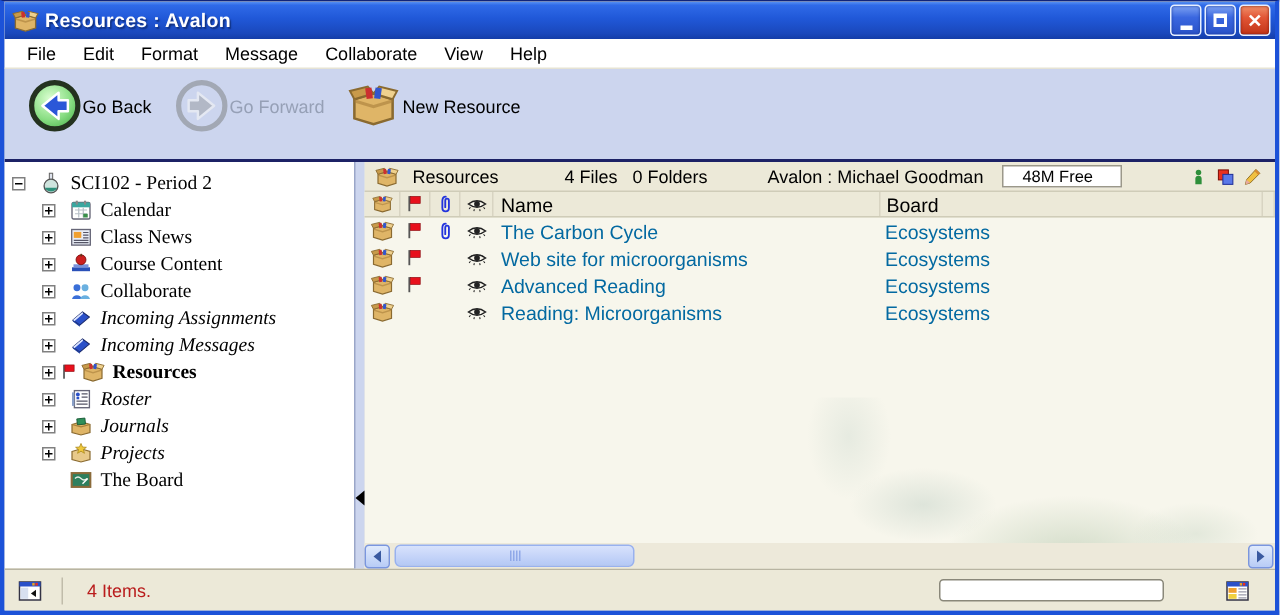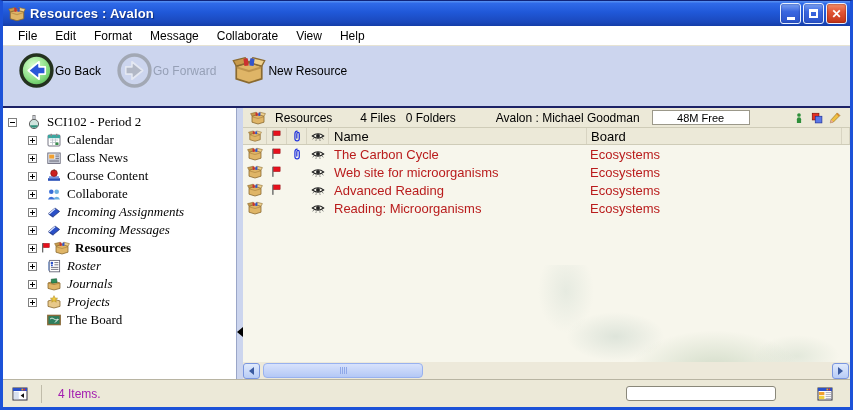--- a/index.html
+++ b/index.html
@@ -52,24 +52,24 @@
   .tree-flag{width:13px;height:14px;flex:0 0 13px;margin:0 1px 0 -6px;}
   .tree-label.italic{font-style:italic;}
   .tree-label.bold{font-weight:bold;}
   .splitter{width:7px;flex:0 0 7px;background:#ccd5ee;position:relative;cursor:col-resize;border-left:1px solid #9aa6c8;}
   .splitter .collapse-arrow{position:absolute;bottom:42px;left:0;width:0;height:0;border-top:5px solid transparent;border-bottom:5px solid transparent;border-right:6px solid #000;cursor:pointer;}
   
   .rightpanel{flex:1 1 auto;display:flex;flex-direction:column;background:#f7f6ec;min-width:0;}
   .infobar{height:20px;flex:0 0 20px;background:#ece9d8;border-bottom:1px solid #cfccb8;display:flex;align-items:center;font-size:12px;color:#000;}
   .infobar .i-icon{width:16px;height:16px;margin-left:7px;}
   .infobar .i-title{margin-left:9px;}
-  .infobar .i-files{margin-left:28px;}
+  .infobar .i-files{margin-left:44px;}
   .infobar .i-folders{margin-left:10px;}
   .infobar .i-account{margin-left:40px;}
-  .free-field{margin-left:12px;width:98px;height:15px;background:#fff;border:1px solid #9b988a;display:flex;align-items:center;justify-content:center;font-size:11px;}
+  .free-field{margin-left:12px;width:80px;height:15px;background:#fff;border:1px solid #9b988a;display:flex;align-items:center;font-size:11px;padding-left:13px;}
   .infobar .right-icons{margin-left:auto;margin-right:8px;display:flex;align-items:center;gap:4px;}
   .mini-icon{width:14px;height:14px;cursor:pointer;}
   .listheader{height:17px;flex:0 0 17px;background:#ece9d8;border-bottom:1px solid #cfccb8;display:flex;align-items:center;font-size:13px;color:#000;position:relative;}
   .hcell{height:100%;display:flex;align-items:center;justify-content:center;border-right:1px solid #d8d4c2;}
   .hcell svg{width:14px;height:14px;}
   .col-box{width:24px;flex:0 0 24px;}
   .col-flag{width:20px;flex:0 0 20px;}
   .col-clip{width:20px;flex:0 0 20px;}
   .col-eye{width:22px;flex:0 0 22px;}
   .col-name{flex:1 1 auto;padding-left:5px;justify-content:flex-start;border-right:none;}
@@ -77,37 +77,37 @@
   .listheader .edge-div{position:absolute;right:8px;top:0;bottom:0;width:1px;background:#d8d4c2;}
   .rows{flex:1 1 auto;position:relative;overflow:hidden;}
   .rows::before{ 
     content:"";position:absolute;left:290px;top:120px;width:330px;height:130px;
     background:
       radial-gradient(ellipse 120px 55px at 55% 80%,rgba(168,190,160,.45),rgba(168,190,160,0) 70%),
       radial-gradient(ellipse 70px 35px at 25% 55%,rgba(175,195,185,.35),rgba(175,195,185,0) 70%),
       radial-gradient(ellipse 60px 30px at 80% 70%,rgba(180,200,180,.3),rgba(180,200,180,0) 70%),
       radial-gradient(ellipse 40px 60px at 10% 20%,rgba(180,200,190,.25),rgba(180,200,190,0) 70%);
   }
-  .list-row{height:18px;display:flex;align-items:center;font-size:13px;color:#b91c1c;cursor:pointer;position:relative;}
+  .list-row{height:18px;display:flex;align-items:center;font-size:13px;color:#0369a1;cursor:pointer;position:relative;}
   .list-row .cell{height:100%;display:flex;align-items:center;justify-content:center;}
   .list-row .cell svg{width:14px;height:14px;}
   .list-row .cell.col-box svg{width:16px;height:16px;}
   .list-row .cell.col-name{justify-content:flex-start;padding-left:5px;}
   .list-row .cell.col-module{justify-content:flex-start;border-left:none;}
   
   .hscroll{height:17px;flex:0 0 17px;background:#ede9da;display:flex;align-items:center;position:relative;}
   .sb-btn{width:17px;height:16px;border:1px solid #7a96df;border-radius:3px;background:linear-gradient(180deg,#e0eafc,#b8ccf6);display:flex;align-items:center;justify-content:center;cursor:pointer;flex:0 0 17px;}
   .sb-btn .arr{width:0;height:0;}
   .arr-left{border-top:4px solid transparent;border-bottom:4px solid transparent;border-right:5px solid #3a5aa0;}
   .arr-right{border-top:4px solid transparent;border-bottom:4px solid transparent;border-left:5px solid #3a5aa0;}
   .sb-thumb{margin-left:3px;width:160px;height:15px;border:1px solid #98b1ef;border-radius:4px;background:linear-gradient(180deg,#d8e2fc,#b4c8f5);display:flex;align-items:center;justify-content:center;gap:1px;cursor:grab;}
   .sb-thumb i{display:block;width:1px;height:7px;background:#8fa8e8;}
   .hscroll .sb-btn.right{position:absolute;right:1px;}
   
-  .statusbar{height:28px;flex:0 0 28px;background:#ece9d8;border-top:1px solid #b8b4a2;display:flex;align-items:center;font-size:12px;color:#a21caf;}
+  .statusbar{height:28px;flex:0 0 28px;background:#ece9d8;border-top:1px solid #b8b4a2;display:flex;align-items:center;font-size:12px;color:#b91c1c;}
   .statusbar .s-icon{width:18px;height:16px;margin-left:8px;cursor:pointer;}
   .statusbar .s-sep{width:1px;height:18px;background:#c0bcaa;margin-left:12px;}
   .statusbar .s-text{margin-left:16px;}
   .status-field{margin-left:auto;width:150px;height:15px;background:#fff;border:1px solid #8a887a;border-radius:3px;margin-right:40px;}
   .statusbar .s-right-icon{width:18px;height:16px;margin-right:16px;cursor:pointer;}
 </style>
 </head>
 <body>
 
 <svg width="0" height="0" style="position:absolute">

